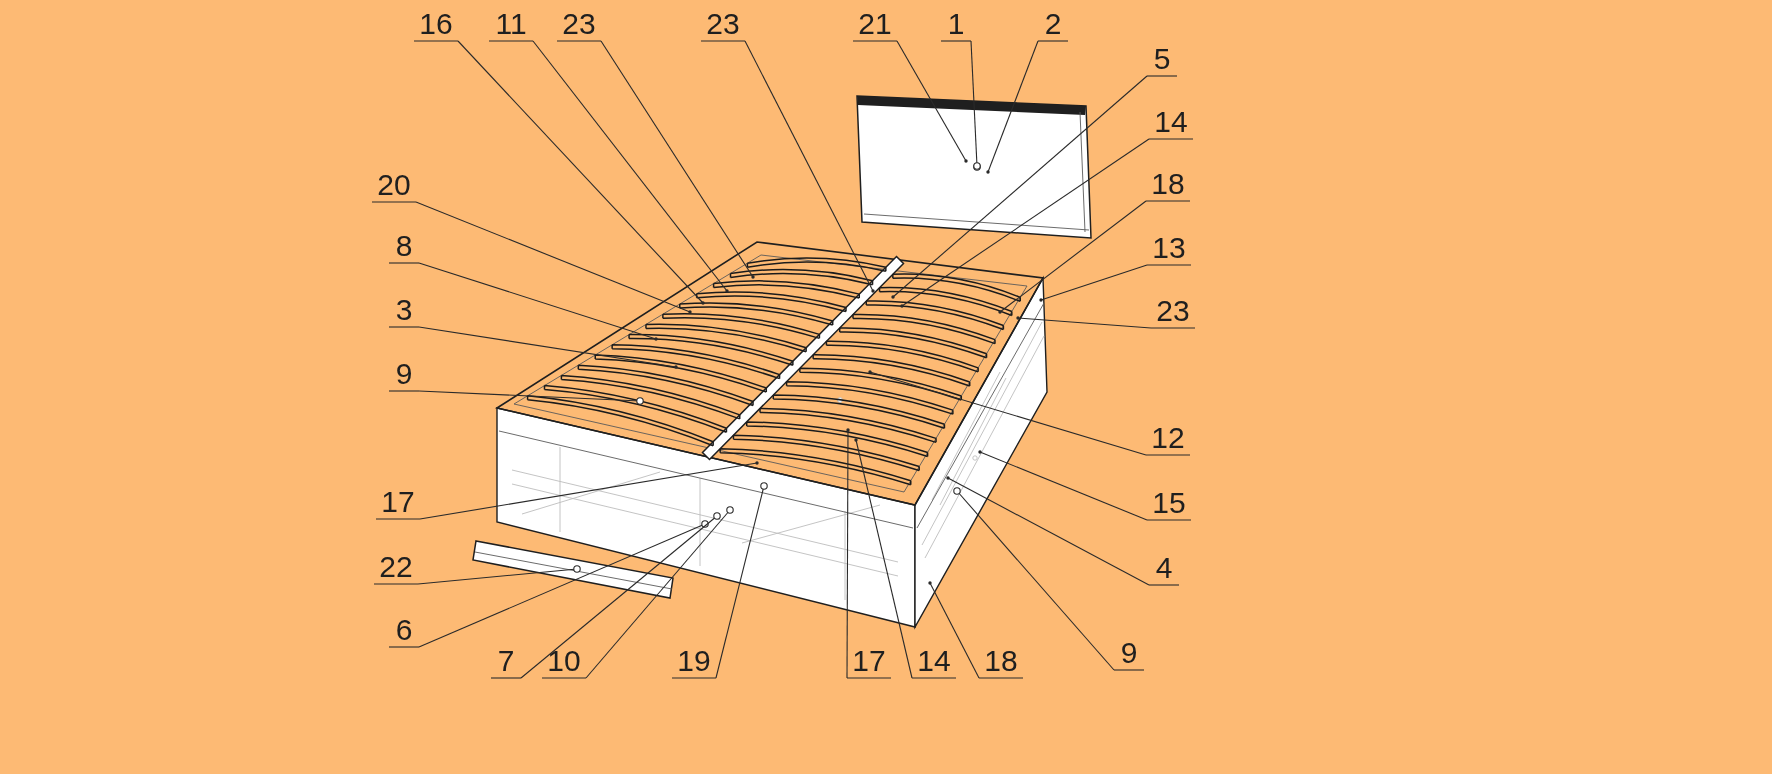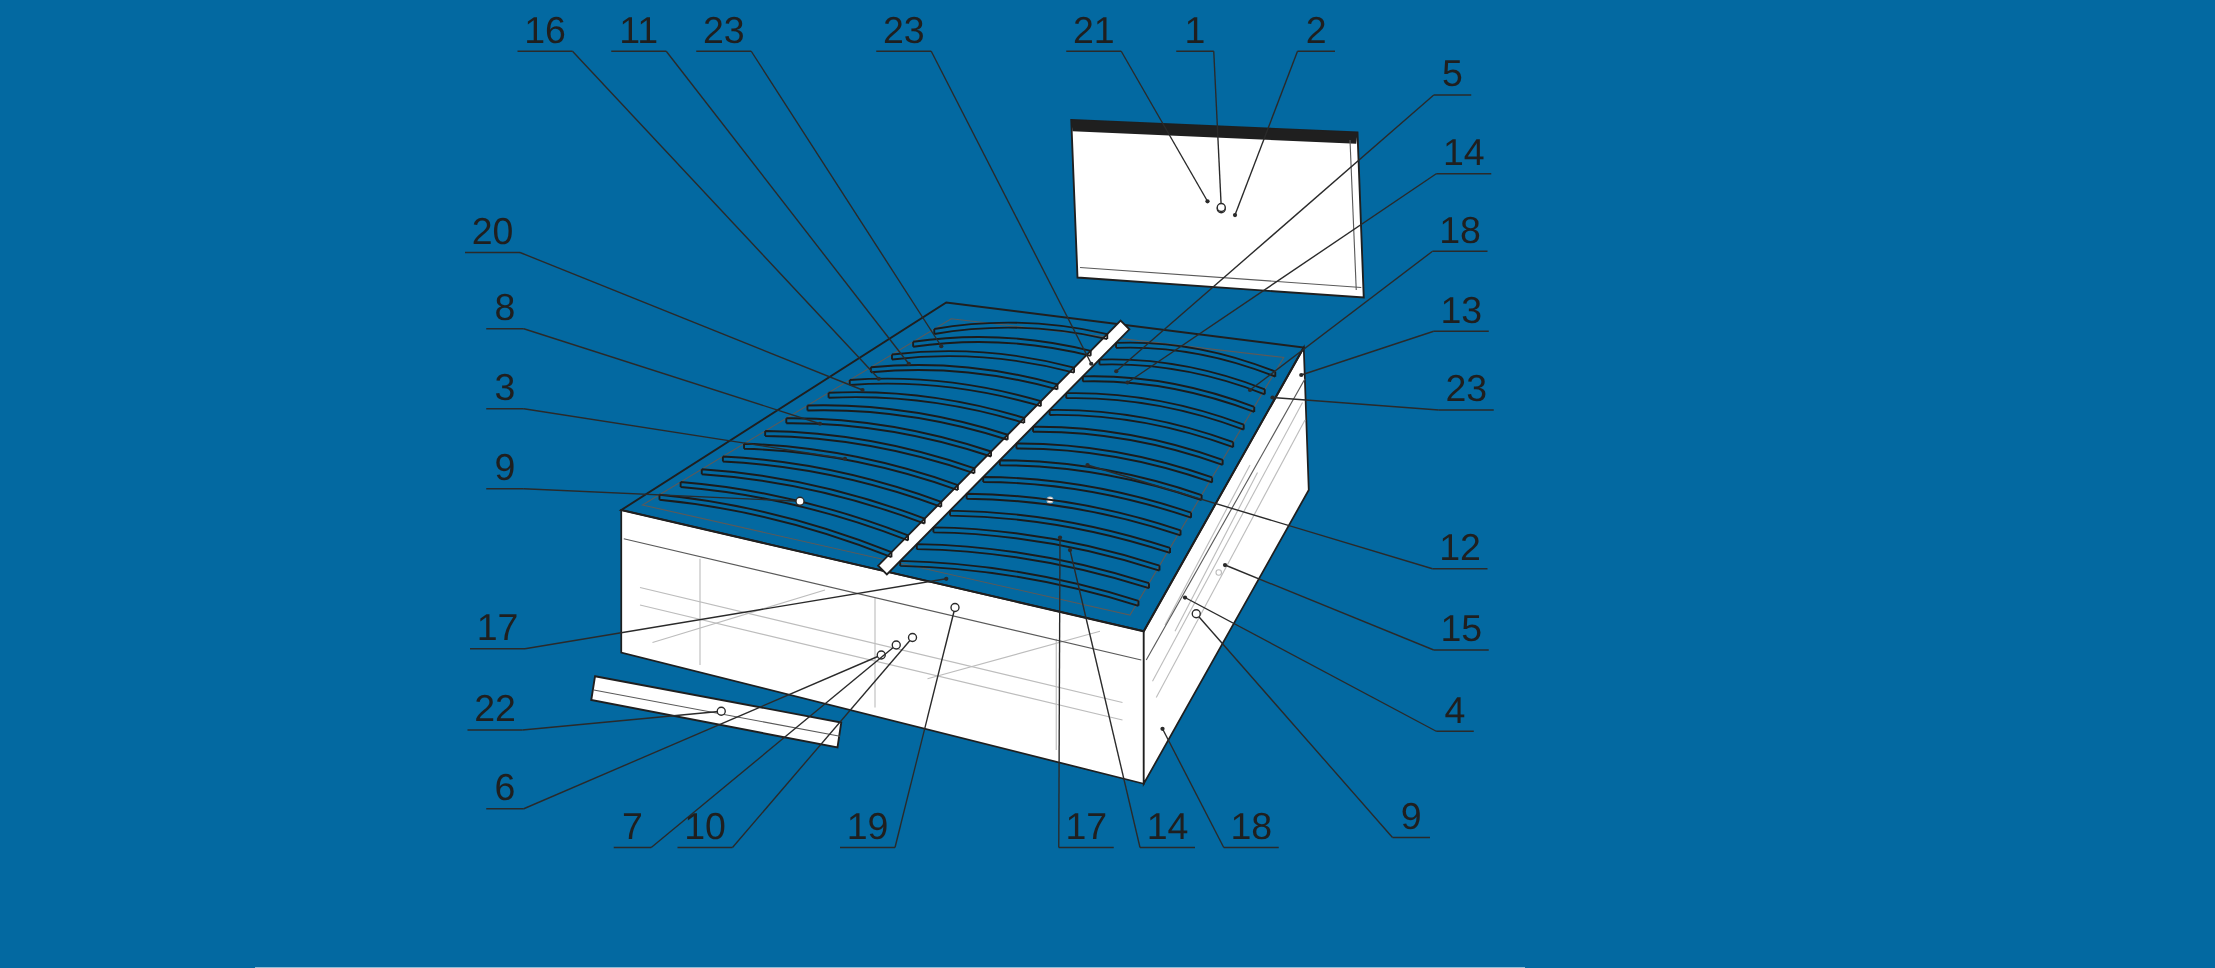--- a/index.html
+++ b/index.html
@@ -4,21 +4,21 @@
 <style>
   html, body {
     margin: 0;
     padding: 0;
     background: #ffffff;
     font-family: "Liberation Sans", sans-serif;
   }
   .page {
     width: 1772px;
     height: 774px;
-    background: #0369a1;
+    background: #fdba74;
     position: relative;
     overflow: hidden;
   }
   svg { display: block; width: 1772px; height: 774px; }
 
   .face      { fill: #ffffff; stroke: #1f1f1f; stroke-width: 1.4; }
   .edge      { fill: none;    stroke: #1f1f1f; stroke-width: 1.6; }
   .edge-fill { fill: #ffffff; stroke: #1f1f1f; stroke-width: 1.5; }
   .thin      { fill: none;    stroke: #5a5a5a; stroke-width: 0.9; }
   .faint     { fill: none;    stroke: #bdbdbd; stroke-width: 0.9; }

